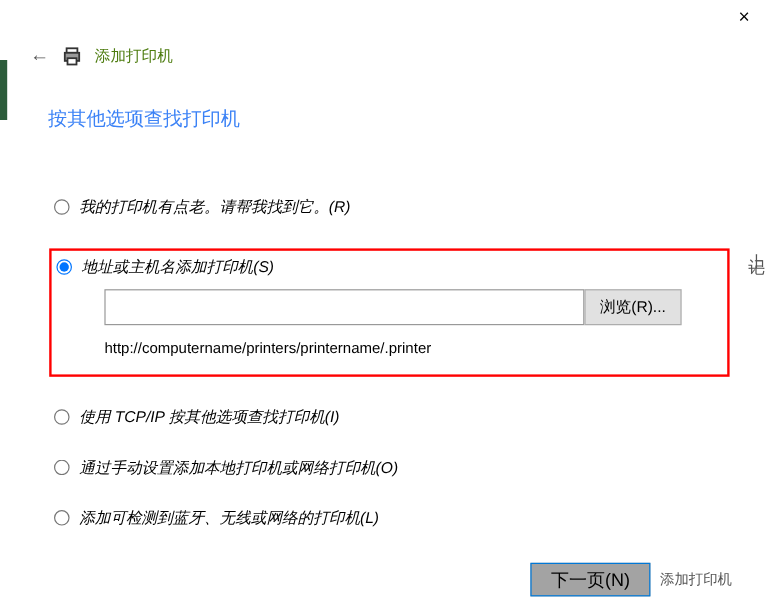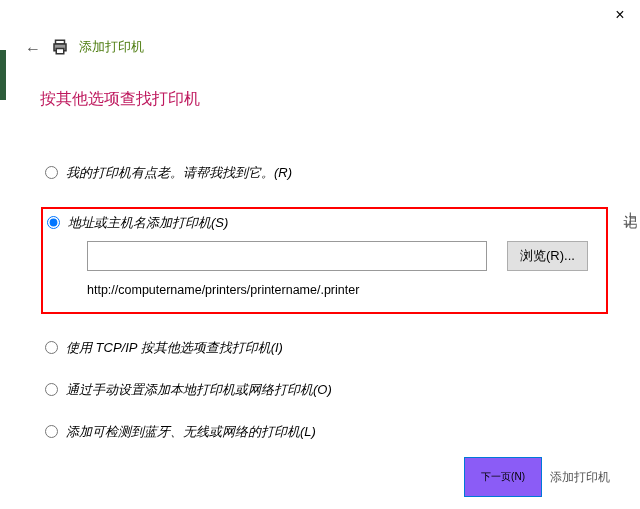--- a/index.html
+++ b/index.html
@@ -39,21 +39,21 @@
     }
     .printer-icon svg { display: block; }
     .header-title {
       font-size: 13px;
       color: #4d7c0f;
     }
     .content {
       padding: 25px 40px 0 40px;
     }
     .heading {
-      color: #be185d;
+      color: #3b82f6;
       font-size: 16px;
       font-weight: normal;
       margin-bottom: 55px;
     }
     .radio-group {
       display: flex;
       flex-direction: column;
       gap: 26px;
       margin-left: 5px;
     }
@@ -78,21 +78,21 @@
     }
     .selected-block {
       margin-top: 10px;
       display: flex;
       flex-direction: column;
       gap: 10px;
     }
     .row-input {
       display: flex;
       align-items: center;
-      gap: 20px;
+      gap: 0;
       margin-left: 40px;
     }
     .path-input {
       width: 400px;
       height: 30px;
       border: 1px solid #999;
       padding: 2px 4px;
       font-size: 13px;
     }
     .browse-btn {
@@ -111,26 +111,26 @@
     }
     .footer {
       position: absolute;
       bottom: 12px;
       right: 30px;
       display: flex;
       align-items: center;
       gap: 8px;
     }
     .next-btn {
-      height: 40px;
+      height: 28px;
       padding: 0 16px;
       border: 1px solid #0078d7;
-      background: #8b5cf6;
-      cursor: pointer;
-      font-size: 10px;
+      background: #a3a3a3;
+      cursor: pointer;
+      font-size: 15px;
     }
     .watermark {
       font-size: 12px;
       color: #555;
     }
     .edge-bar {
       position: absolute;
       left: 0;
       top: 50px;
       width: 6px;

